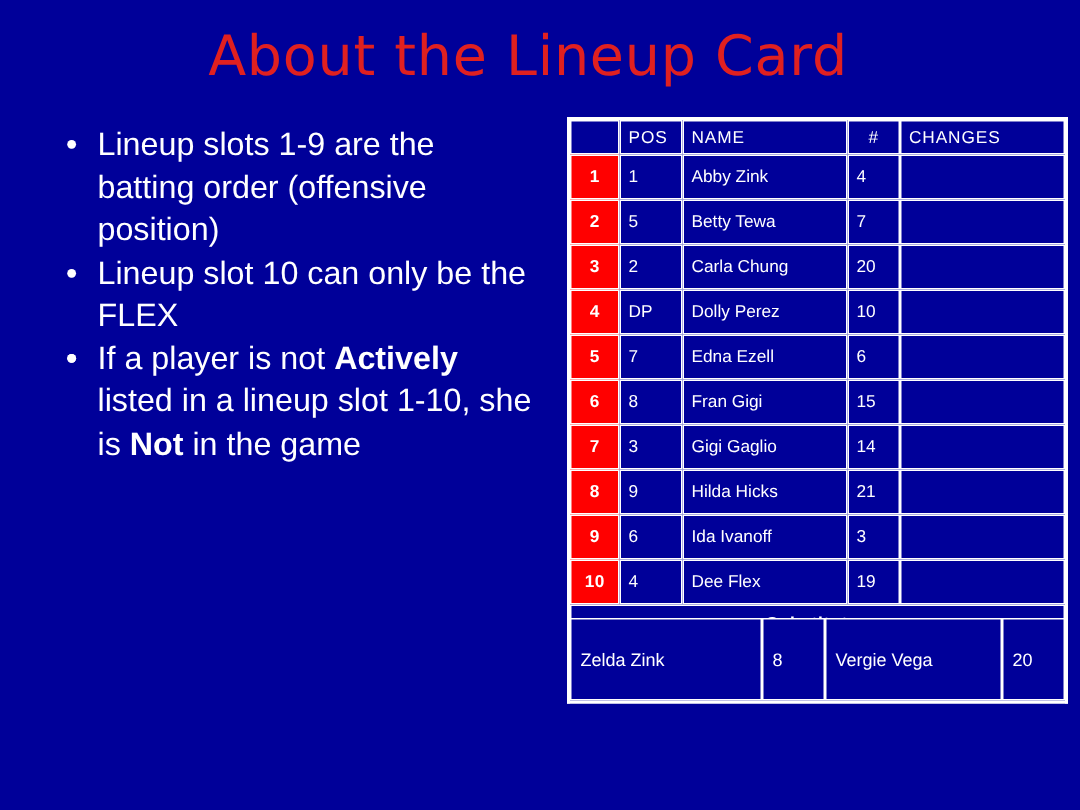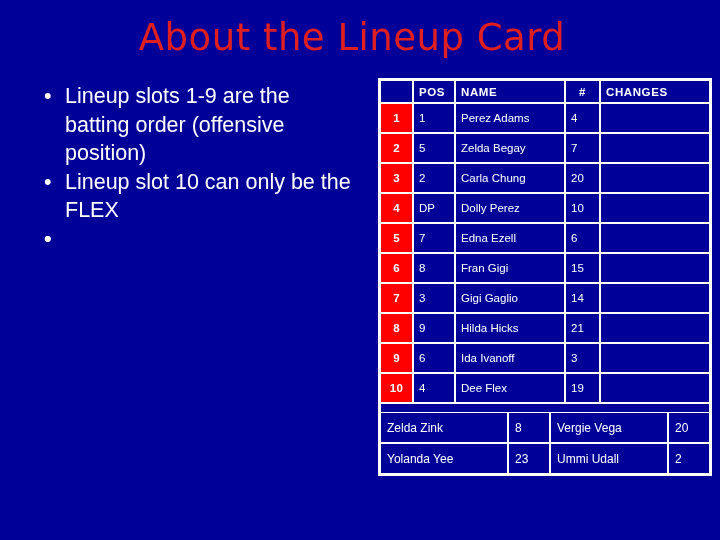--- a/index.html
+++ b/index.html
@@ -80,21 +80,21 @@
     padding: 0 5px;
     font-size: 11.5px;
     height: 28px;
     vertical-align: middle;
     text-align: left;
     font-weight: normal;
     overflow: hidden;
     white-space: nowrap;
   }
   .lineup-table th {
-    font-weight: bold;
+    font-weight: normal;
     font-size: 11.5px;
     letter-spacing: 0.6px;
     height: 21px;
   }
   .col-slot  { width: 33px; }
   .col-pos   { width: 42px; }
   .col-name  { width: 110px; }
   .col-num   { width: 35px; }
   .col-chg   { width: 110px; }
 
@@ -125,21 +125,21 @@
     border-spacing: 0;
     background: #FFFFFF;
     border: 2px solid #FFFFFF;
     border-top: none;
     table-layout: fixed;
   }
   .subs-table td {
     background: #000099;
     color: #FFFFFF;
     border: 1.5px solid #FFFFFF;
-    padding: 0 6px;
+    padding: 12px 6px;
     font-size: 12px;
     height: 29px;
     vertical-align: middle;
     white-space: nowrap;
     overflow: hidden;
   }
   .sub-name1 { width: 128px; }
   .sub-num1  { width: 42px; }
   .sub-name2 { width: 118px; }
   .sub-num2  { width: 42px; }
@@ -148,21 +148,21 @@
 <body>
 
 <div class="slide">
 
   <div class="slide-title">About the Lineup Card</div>
 
   <div class="bullets">
       <div class="bullet-item"><span class="bullet-dot">•</span><span class="bullet-text">Lineup slots 1-9 are the batting order (offensive position)</span></div>
       <div class="bullet-item"><span class="bullet-dot">•</span><span class="bullet-text">Lineup slot 10 can only be the FLEX</span></div>
       <div class="bullet-item"><span class="bullet-dot">•</span></div>
-      <div class="bullet-item"><span class="bullet-dot">•</span></div>
+      <div class="bullet-item"><span class="bullet-dot">•</span><span class="bullet-text">If a player is not <b>Actively</b> listed in a lineup slot 1-10, she is <b>Not</b> in the game</span></div>
     </div>
 
   <table class="lineup-table">
     <colgroup>
       <col class="col-slot">
         <col class="col-pos">
         <col class="col-name">
         <col class="col-num">
         <col class="col-chg">
     </colgroup>
@@ -172,28 +172,28 @@
         <th>POS</th>
         <th>NAME</th>
         <th class="num-head">#</th>
         <th>CHANGES</th>
       </tr>
     </thead>
     <tbody id="lineup-body">
         <tr>
           <td class="slot-cell">1</td>
           <td>1</td>
-          <td>Perez Adams</td>
+          <td>Abby Zink</td>
           <td>4</td>
           <td></td>
         </tr>
         <tr>
           <td class="slot-cell">2</td>
           <td>5</td>
-          <td>Zelda Begay</td>
+          <td>Betty Tewa</td>
           <td>7</td>
           <td></td>
         </tr>
         <tr>
           <td class="slot-cell">3</td>
           <td>2</td>
           <td>Carla Chung</td>
           <td>20</td>
           <td></td>
         </tr>
@@ -261,22 +261,16 @@
         <col class="sub-name2">
         <col class="sub-num2">
     </colgroup>
     <tbody id="subs-body">
         <tr>
           <td>Zelda Zink</td>
           <td>8</td>
           <td>Vergie Vega</td>
           <td>20</td>
         </tr>
-        <tr>
-          <td>Yolanda Yee</td>
-          <td>23</td>
-          <td>Ummi Udall</td>
-          <td>2</td>
-        </tr>
       </tbody>
   </table>
 
 </div>
 
 </body></html>

